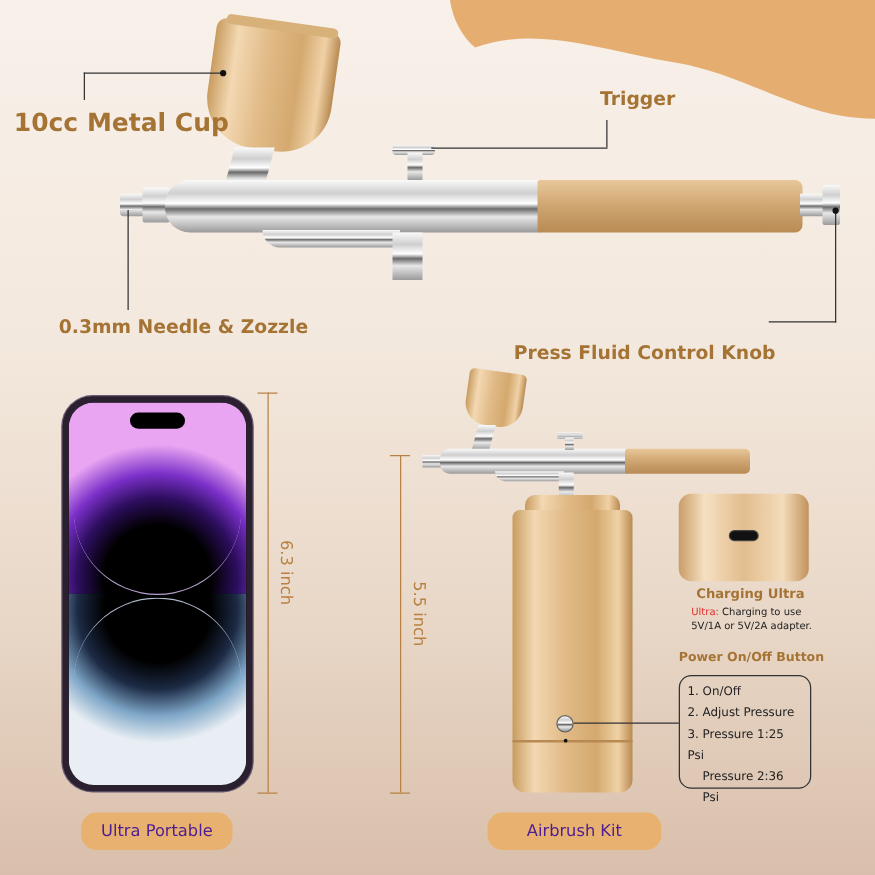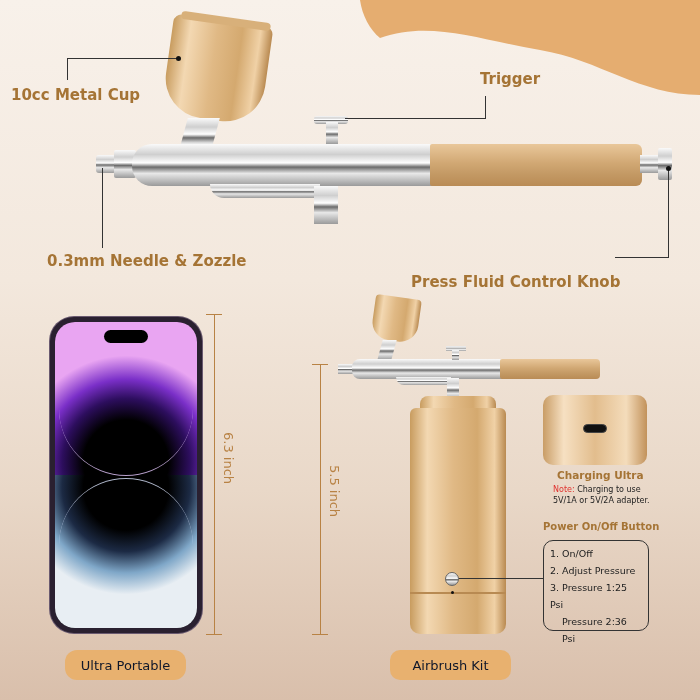--- a/index.html
+++ b/index.html
@@ -63,21 +63,21 @@
   .dim-line { position: absolute; width: 1px; background: #b88244; }
   .dim-cap { position: absolute; height: 1px; width: 16px; background: #b88244; }
   .dim-label {
     position: absolute; color: #b88244; font-size: 13px;
     transform: rotate(90deg); transform-origin: left top; white-space: nowrap;
   }
 
   .pill {
     position: absolute; height: 30px; border-radius: 12px; background: #e8b16f;
     display: flex; align-items: center; justify-content: center;
-    font-size: 13px; color: #0f172a;
+    font-size: 13px; color: #4c1d95;
   }
 
   .port {
     position: absolute; left: 543px; top: 395px; width: 104px; height: 70px; border-radius: 10px;
     background: linear-gradient(90deg, #c99d66 0%, #f6e0c2 20%, #e2bd8d 50%, #f4dcbb 80%, #c2925b 100%);
   }
   .port .usb {
     position: absolute; left: 40px; top: 29px; width: 24px; height: 9px; border-radius: 5px; background: #111;
     border: 1.5px solid #444;
   }
@@ -115,21 +115,21 @@
   <div class="abs chrome" style="left:314px; top:186px; width:24px; height:38px;"></div>
 
   <div class="abs gold" style="left:430px; top:144px; width:212px; height:42px; border-radius:2px 6px 6px 2px;"></div>
   <div class="abs chrome" style="left:640px; top:155px; width:22px; height:18px;"></div>
   <div class="abs chrome" style="left:658px; top:148px; width:14px; height:32px; border-radius:2px;"></div>
 </div>
 
 <div class="callout-line" style="left:67px; top:58px; width:112px; height:1px;"></div>
 <div class="callout-line" style="left:67px; top:58px; width:1px; height:22px;"></div>
 <div class="dot" style="left:176px; top:56px;"></div>
-<div class="abs label-brown" style="left:11px; top:86px; font-size:15px;">10cc Metal Cup</div>
+<div class="abs label-brown" style="left:11px; top:86px; font-size:20px;">10cc Metal Cup</div>
 
 <div class="abs label-brown" style="left:480px; top:70px; font-size:15px;">Trigger</div>
 <div class="callout-line" style="left:485px; top:96px; width:1px; height:22px;"></div>
 <div class="callout-line" style="left:345px; top:118px; width:141px; height:1px;"></div>
 
 <div class="callout-line" style="left:102px; top:168px; width:1px; height:80px;"></div>
 <div class="abs label-brown" style="left:15px; top:252px; font-size:15px;margin-left:32px;">0.3mm Needle &amp; Zozzle</div>
 
 <div class="abs label-brown" style="left:411px; top:249px; font-size:15px;margin-top:24px;">Press Fluid Control Knob</div>
 <div class="callout-line" style="left:615px; top:257px; width:54px; height:1px;"></div>
@@ -168,28 +168,28 @@
   <div class="abs" style="left:410px; top:592px; width:96px; height:2px; background:#b88a52;"></div>
   <div class="abs chrome" style="left:445px; top:572px; width:14px; height:14px; border-radius:50%; border:1px solid #666;"></div>
   <div class="dot" style="left:451px; top:591px; width:3px; height:3px;"></div>
 </div>
 
 <div class="dim-cap" style="left:312px; top:364px;"></div>
 <div class="dim-line" style="left:320px; top:364px; height:270px;"></div>
 <div class="dim-cap" style="left:312px; top:634px;"></div>
 <div class="dim-label" style="left:342px; top:465px;">5.5 inch</div>
 
-<div class="pill" style="left:390px; top:650px; width:121px;border-radius:10px;">Airbrush Kit</div>
+<div class="pill" style="left:390px; top:650px; width:139px;">Airbrush Kit</div>
 
 <div class="port">
   <div class="usb"></div>
 </div>
 <div class="abs label-brown" style="left:557px; top:469px; font-size:10.5px;">Charging Ultra</div>
 <div class="abs" style="left:553px; top:484px; font-size:8px; color:#222; line-height:11px;">
-  <span style="color:#e0332f;">Note:</span>
+  <span style="color:#e0332f;">Ultra:</span>
   <span>Charging to use</span><br>
   <span>5V/1A or 5V/2A adapter.</span>
 </div>
 
 <div class="abs label-brown" style="left:543px; top:521px; font-size:10px;">Power On/Off Button</div>
 <div class="callout-line" style="left:459px; top:578px; width:84px; height:1px;"></div>
 <div class="info-box">
   <div>1. On/Off</div>
   <div>2. Adjust Pressure</div>
   <div>3. Pressure 1:25 Psi</div>

